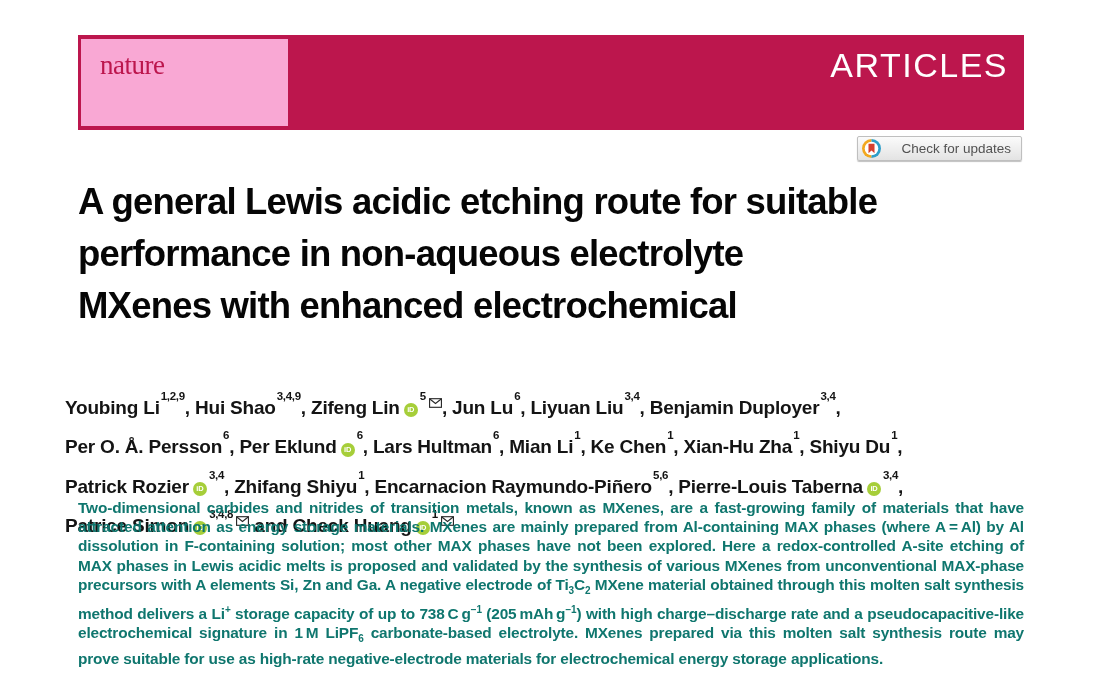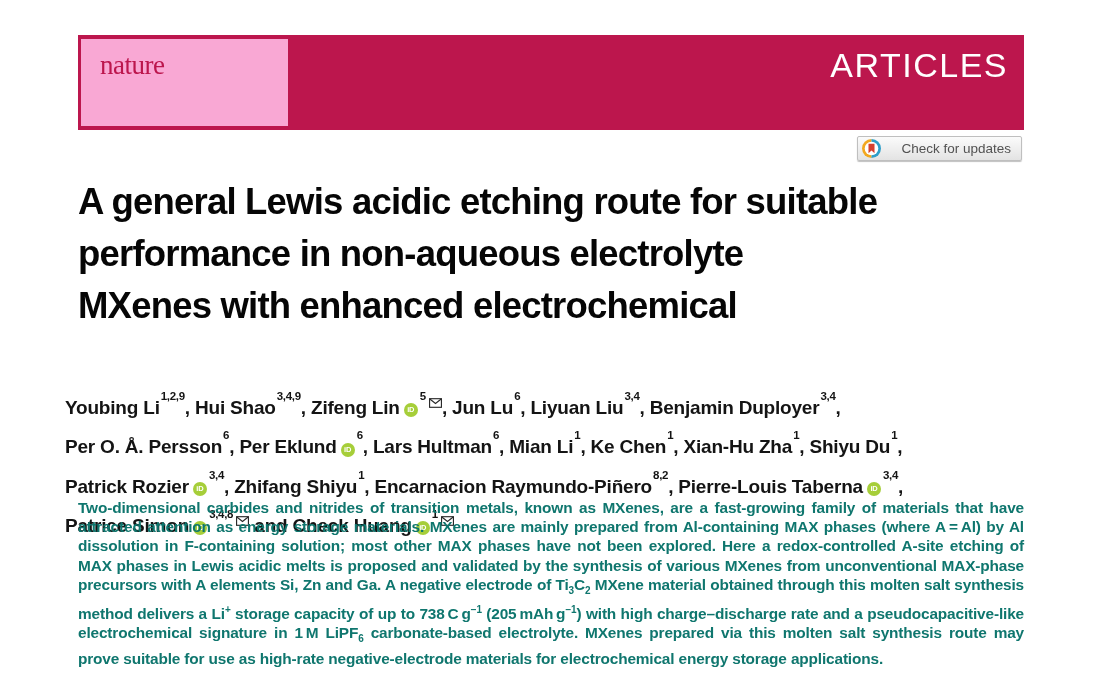--- a/index.html
+++ b/index.html
@@ -85,21 +85,21 @@
     <div>performance in non-aqueous electrolyte</div>
     <div>MXenes with enhanced electrochemical</div>
   </h1>
 
 <div class="authors">
     <div class="author-line"><span>Youbing Li</span><sup class="asup">1,2,9</sup>, <span>Hui Shao</span><sup class="asup">3,4,9</sup>, <span>Zifeng Lin</span><span class="orcid">iD</span><sup class="asup">5</sup><span class="env"><svg viewBox="0 0 16 12" width="13" height="10" aria-hidden="true">
           <rect x="0.7" y="0.7" width="14.6" height="10.6" fill="none" stroke="#2a2a2a" stroke-width="1.4"></rect>
           <path d="M1 1 L8 6.6 L15 1" fill="none" stroke="#2a2a2a" stroke-width="1.4"></path>
         </svg></span>, <span>Jun Lu</span><sup class="asup">6</sup>, <span>Liyuan Liu</span><sup class="asup">3,4</sup>, <span>Benjamin Duployer</span><sup class="asup">3,4</sup>,</div>
     <div class="author-line"><span>Per O. Å. Persson</span><sup class="asup">6</sup>, <span>Per Eklund</span><span class="orcid">iD</span><sup class="asup">6</sup>, <span>Lars Hultman</span><sup class="asup">6</sup>, <span>Mian Li</span><sup class="asup">1</sup>, <span>Ke Chen</span><sup class="asup">1</sup>, <span>Xian-Hu Zha</span><sup class="asup">1</sup>, <span>Shiyu Du</span><sup class="asup">1</sup>,</div>
-    <div class="author-line"><span>Patrick Rozier</span><span class="orcid">iD</span><sup class="asup">3,4</sup>, <span>Zhifang Shiyu</span><sup class="asup">1</sup>, <span>Encarnacion Raymundo-Piñero</span><sup class="asup">8,2</sup>, <span>Pierre-Louis Taberna</span><span class="orcid">iD</span><sup class="asup">3,4</sup>,</div>
+    <div class="author-line"><span>Patrick Rozier</span><span class="orcid">iD</span><sup class="asup">3,4</sup>, <span>Zhifang Shiyu</span><sup class="asup">1</sup>, <span>Encarnacion Raymundo-Piñero</span><sup class="asup">5,6</sup>, <span>Pierre-Louis Taberna</span><span class="orcid">iD</span><sup class="asup">3,4</sup>,</div>
     <div class="author-line"><span>Patrice Simon</span><span class="orcid">iD</span><sup class="asup">3,4,8</sup><span class="env"><svg viewBox="0 0 16 12" width="13" height="10" aria-hidden="true">
           <rect x="0.7" y="0.7" width="14.6" height="10.6" fill="none" stroke="#2a2a2a" stroke-width="1.4"></rect>
           <path d="M1 1 L8 6.6 L15 1" fill="none" stroke="#2a2a2a" stroke-width="1.4"></path>
         </svg></span> and <span>Check Huang</span><span class="orcid">iD</span><sup class="asup">1</sup><span class="env"><svg viewBox="0 0 16 12" width="13" height="10" aria-hidden="true">
           <rect x="0.7" y="0.7" width="14.6" height="10.6" fill="none" stroke="#2a2a2a" stroke-width="1.4"></rect>
           <path d="M1 1 L8 6.6 L15 1" fill="none" stroke="#2a2a2a" stroke-width="1.4"></path>
         </svg></span></div>
   </div>
 
 <p class="abstract">Two-dimensional carbides and nitrides of transition metals, known as MXenes, are a fast-growing family of materials that have attracted attention as energy storage materials. MXenes are mainly prepared from Al-containing MAX phases (where A = Al) by Al dissolution in F-containing solution; most other MAX phases have not been explored. Here a redox-controlled A-site etching of MAX phases in Lewis acidic melts is proposed and validated by the synthesis of various MXenes from unconventional MAX-phase precursors with A elements Si, Zn and Ga. A negative electrode of Ti<sub>3</sub>C<sub>2</sub> MXene material obtained through this molten salt synthesis method delivers a Li<sup>+</sup> storage capacity of up to 738 C g<sup>−1</sup> (205 mAh g<sup>−1</sup>) with high charge–discharge rate and a pseudocapacitive-like electrochemical signature in 1 M LiPF<sub>6</sub> carbonate-based electrolyte. MXenes prepared via this molten salt synthesis route may prove suitable for use as high-rate negative-electrode materials for electrochemical energy storage applications.</p>

